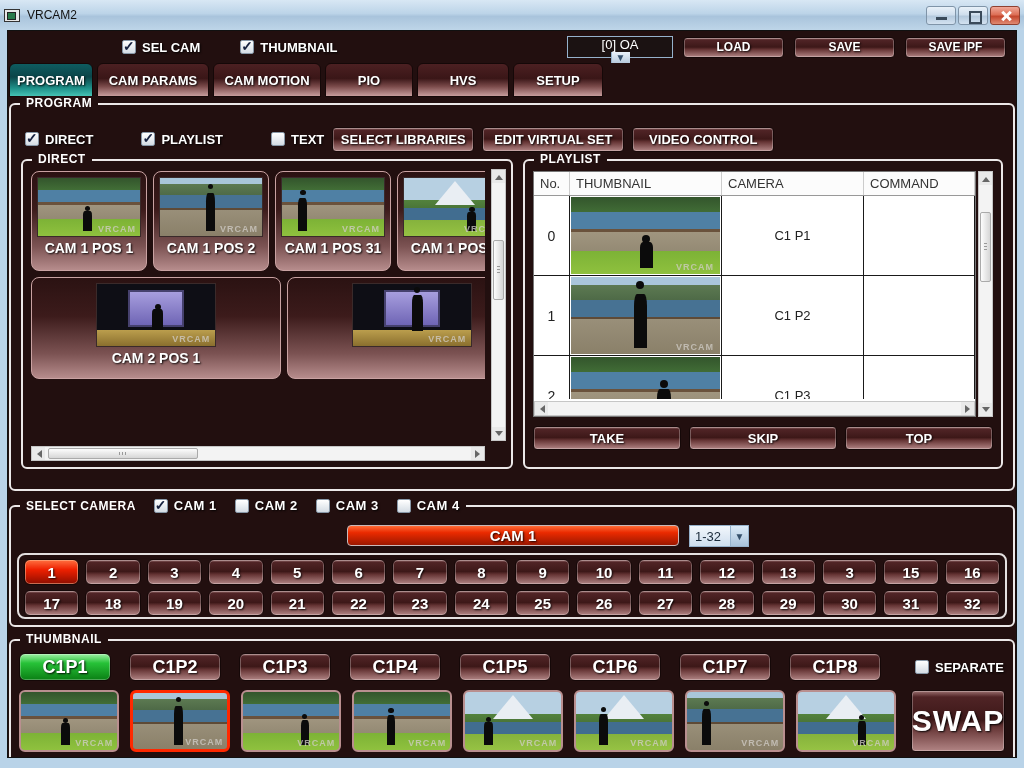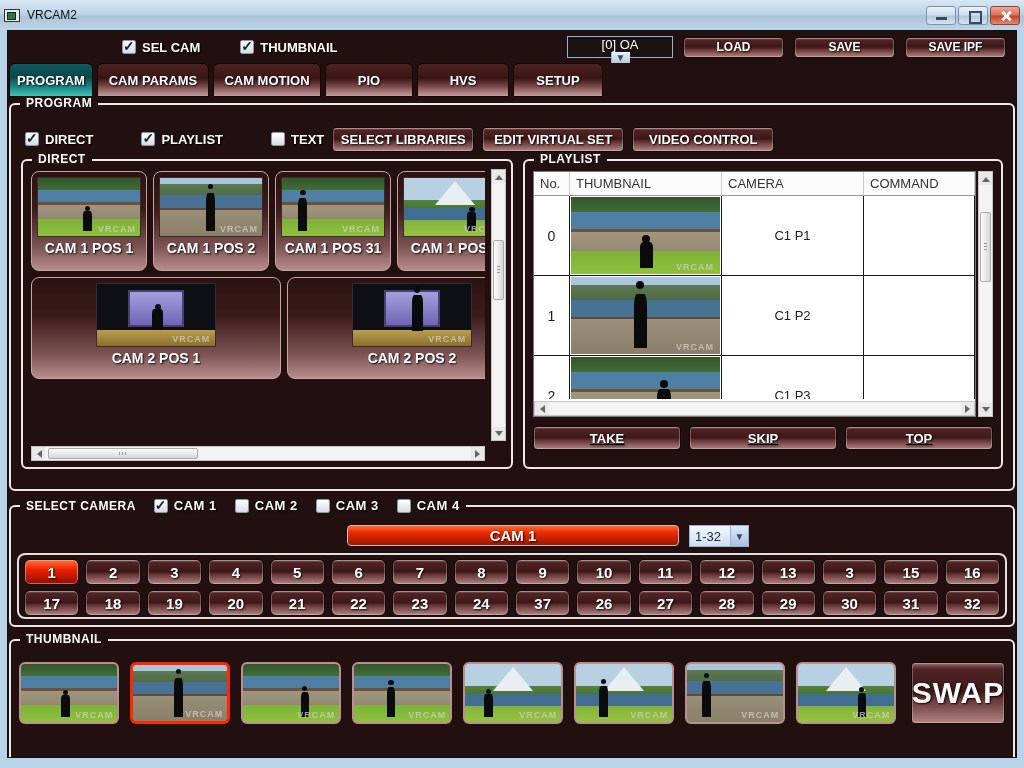--- a/index.html
+++ b/index.html
@@ -118,21 +118,21 @@
   .plhead div{font-size:13px;color:#333;padding:4px 6px 0;border-right:1px solid #ccc;white-space:nowrap;overflow:hidden;}
   .plrows{flex:1;overflow:hidden;}
   .plrow{height:80px;display:grid;grid-template-columns:36px 152px 142px 1fr;background:#fff;}
   .plrow>div{border-right:1.5px solid #1a1a1a;border-bottom:1.5px solid #1a1a1a;}
   .plrow .no{display:flex;align-items:center;justify-content:center;font-size:14px;color:#222;}
   .plrow .th{padding:1px;}
   .plrow .th .scene{width:100%;height:100%;border:none;}
   .plrow .cam{display:flex;align-items:center;justify-content:center;font-size:13px;color:#222;}
   .plvs{position:relative;margin-left:2px;height:246px;}
   .plhs{position:relative;margin-top:2px;}
-  .pl-btns{display:flex;gap:8px;margin-top:9px;text-decoration:underline;}
+  .pl-btns{display:flex;gap:8px;margin-top:9px;}
   .pl-btn{flex:1;height:24px;font-size:13px;}
   
   .selcam{margin:14px 1px 0 1px;height:122px;}
   .selcam .legend{gap:18px;}
   .cambar{position:absolute;left:336px;top:18px;width:332px;height:21px;border:1px solid #cab9b9;border-radius:4px;
     display:flex;align-items:center;justify-content:center;color:#fff;font-size:15px;font-weight:bold;
     background:linear-gradient(180deg,#ff6a35 0%,#ea2a00 35%,#9c1800 100%);}
   .rangedd{position:absolute;left:678px;top:18px;width:60px;height:22px;border:1px solid #96b2cc;background:linear-gradient(180deg,#f2f7fc,#cfdeee);display:flex;align-items:center;}
   .rangedd .txt{flex:1;font-size:13px;color:#1a2a3a;padding:0 5px;}
   .rangedd .arw{width:18px;height:100%;display:flex;align-items:center;justify-content:center;
@@ -266,21 +266,20 @@
                   <i class="pp" style="left:47%;height:34%;bottom:26%"></i>
                   <span class="wm">VRCAM</span>
                 </div>
                 <div class="clabel sh">CAM 2 POS 1</div>
               </div>
               <div class="card c2">
                 <div class="scene sc4">
                   <i class="pp" style="left:50%;height:58%;bottom:24%"></i>
                   <span class="wm">VRCAM</span>
                 </div>
-                <div class="clabel sh">CAM 2 POS 2</div>
               </div>
             </div>
           </div>
           <div class="sbv" style="right:5px;top:8px;bottom:26px;">
             <span class="cap a">
                   <i class="tri up"></i>
                 </span>
             <span class="thv" style="top:70px;height:60px;">
                   <i class="grip"></i>
                 </span>
@@ -422,33 +421,47 @@
         <span class="mbtn num sh">15</span>
         <span class="mbtn num sh">16</span>
         <span class="mbtn num sh">17</span>
         <span class="mbtn num sh">18</span>
         <span class="mbtn num sh">19</span>
         <span class="mbtn num sh">20</span>
         <span class="mbtn num sh">21</span>
         <span class="mbtn num sh">22</span>
         <span class="mbtn num sh">23</span>
         <span class="mbtn num sh">24</span>
-        <span class="mbtn num sh">37</span>
+        <span class="mbtn num sh">25</span>
         <span class="mbtn num sh">26</span>
         <span class="mbtn num sh">27</span>
         <span class="mbtn num sh">28</span>
         <span class="mbtn num sh">29</span>
         <span class="mbtn num sh">30</span>
         <span class="mbtn num sh">31</span>
         <span class="mbtn num sh">32</span>
       </div>
     </div>
 
     <div class="group thumbsec">
       <span class="legend">THUMBNAIL</span>
+      <div class="tbtns">
+        <span class="mbtn tbtn green sh">C1P1</span>
+        <span class="mbtn tbtn sh">C1P2</span>
+        <span class="mbtn tbtn sh">C1P3</span>
+        <span class="mbtn tbtn sh">C1P4</span>
+        <span class="mbtn tbtn sh">C1P5</span>
+        <span class="mbtn tbtn sh">C1P6</span>
+        <span class="mbtn tbtn sh">C1P7</span>
+        <span class="mbtn tbtn sh">C1P8</span>
+        <span class="cbrow sep">
+          <span class="cb"></span>
+          <span class="cblbl sh">SEPARATE</span>
+        </span>
+      </div>
       <div class="thumbs">
         <div class="scene sc1 thumb">
           <i class="pp" style="left:42%;height:38%"></i>
           <span class="wm">VRCAM</span>
         </div>
         <div class="scene sc2 thumb selected">
           <i class="pp" style="left:44%;height:68%"></i>
           <span class="wm">VRCAM</span>
         </div>
         <div class="scene sc1 thumb">

